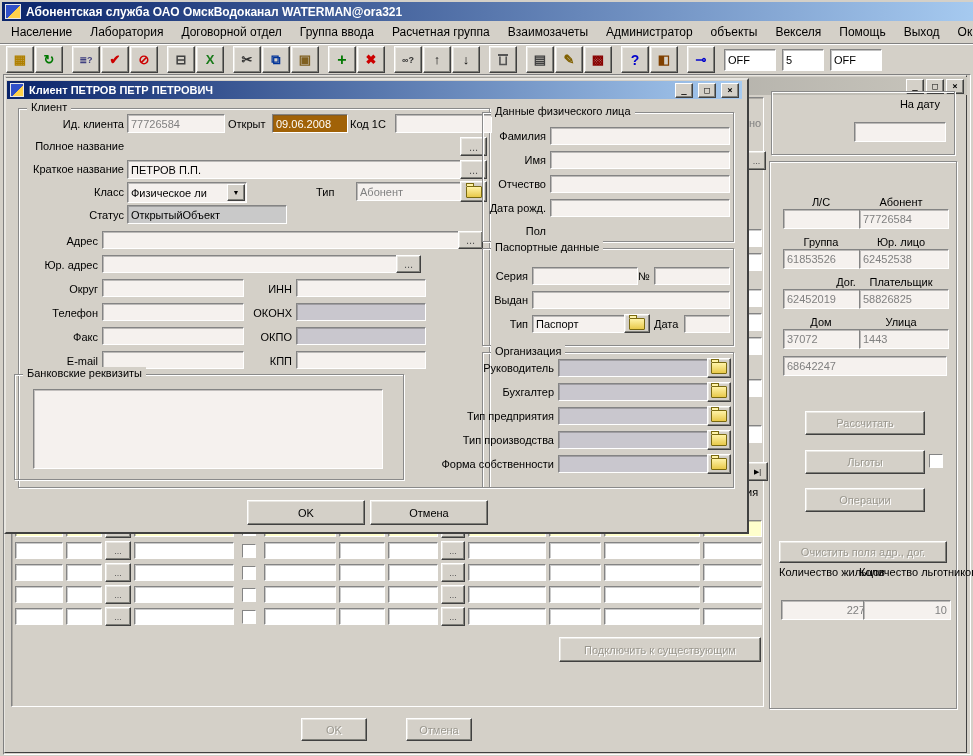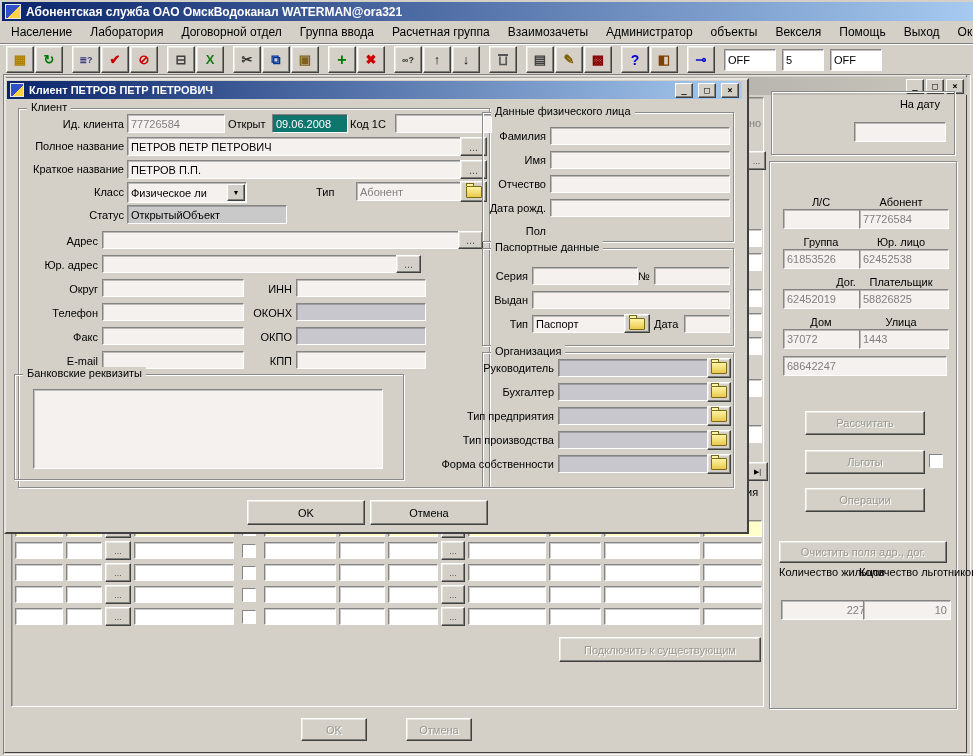--- a/index.html
+++ b/index.html
@@ -10,21 +10,21 @@
   .appicon{width:14px;height:13px;background:linear-gradient(135deg,#3050c8 55%,#ffd24a 55%);border:1px solid #e8e8e8;flex:none}
   .wbtn{width:16px;height:13px;background:#d4d0c8;border:1px solid;border-color:#fff #404040 #404040 #fff;box-shadow:inset -1px -1px 0 #80807a;display:flex;align-items:center;justify-content:center;font-size:9px;font-weight:bold;color:#000;font-family:"DejaVu Sans Mono",monospace;line-height:9px}
   .menu{display:flex;align-items:center;font-size:12px}
   .menu span{padding:21px 9px;white-space:nowrap}
   .hr{height:0;border-top:1px solid #808080;border-bottom:1px solid #fff}
   .tbtn{width:26px;height:25px;background:#d4d0c8;border:1px solid;border-color:#fff #404040 #404040 #fff;box-shadow:inset -1px -1px 0 #80807a,inset 1px 1px 0 #e9e7e2;display:flex;align-items:center;justify-content:center;font-size:13px;font-weight:bold;flex:none}
   .tgap{margin-left:8px}
   .fld{background:#f5f1ee;border:1px solid;border-color:#848484 #fff #fff #848484;box-shadow:inset 1px 1px 0 rgba(80,80,80,.35);padding:0 3px;display:flex;align-items:center;overflow:hidden;white-space:nowrap;font-size:11px}
   .fld.gray{background:#c9c7ce}
   .fld.dis{color:#808080}
-  .fld.sel{background:#0f766e;color:#fff}
+  .fld.sel{background:#a16207;color:#fff}
   .fld.r{justify-content:flex-end}
   .btn{background:#d4d0c8;border:1px solid;border-color:#fff #404040 #404040 #fff;box-shadow:inset -1px -1px 0 #80807a,inset 1px 1px 0 #e9e7e2;display:flex;align-items:center;justify-content:center;font-size:11px;white-space:nowrap}
   .btn.dis{color:#9b988f;text-shadow:1px 1px 0 #fff}
   .gb{border:1px solid #8a8a8a;box-shadow:inset 1px 1px 0 #fff,1px 1px 0 #fff}
   .legend{position:absolute;top:-8px;left:8px;background:#d4d0c8;padding:0 4px;white-space:nowrap}
   .lbl{white-space:nowrap;line-height:13px}
   .lbl.r{text-align:right;display:block}
   .lbl.c{text-align:center;display:block}
   .chk{background:#fff;border:1px solid;border-color:#848484 #fff #fff #848484;width:12px;height:12px}
   .ddbtn{position:absolute;right:1px;top:1px;bottom:1px;width:16px;background:#d4d0c8;border:1px solid;border-color:#fff #404040 #404040 #fff;box-shadow:inset -1px -1px 0 #80807a;display:flex;align-items:center;justify-content:center;font-size:7px;color:#000}
@@ -295,21 +295,20 @@
     <span class="legend">Клиент</span>
   </div>
   <span class="abs lbl r" style="left:30px;top:38px;width:88px">Ид. клиента</span>
   <div class="abs fld dis" style="left:121px;top:34px;width:90px;height:17px">77726584</div>
   <span class="abs lbl" style="left:222px;top:38px">Открыт</span>
   <div class="abs fld sel" style="left:266px;top:34px;width:68px;height:17px">09.06.2008</div>
   <span class="abs lbl" style="left:344px;top:38px">Код 1С</span>
   <div class="abs fld" style="left:389px;top:34px;width:89px;height:17px"></div>
 
   <span class="abs lbl r" style="left:16px;top:60px;width:102px">Полное название</span>
-  <div class="abs fld" style="left:121px;top:57px;width:328px;height:17px">ПЕТРОВ ПЕТР ПЕТРОВИЧ</div>
   <div class="abs btn" style="left:454px;top:57px;width:25px;height:17px;color:#555">...</div>
 
   <span class="abs lbl r" style="left:13px;top:83px;width:105px">Краткое название</span>
   <div class="abs fld" style="left:121px;top:80px;width:328px;height:17px">ПЕТРОВ П.П.</div>
   <div class="abs btn" style="left:454px;top:80px;width:25px;height:17px;color:#555">...</div>
 
   <span class="abs lbl r" style="left:78px;top:106px;width:40px">Класс</span>
   <div class="abs fld" style="left:121px;top:102px;width:112px;height:19px">
     <span>Физическое ли</span>
     <span class="ddbtn">▼</span>

